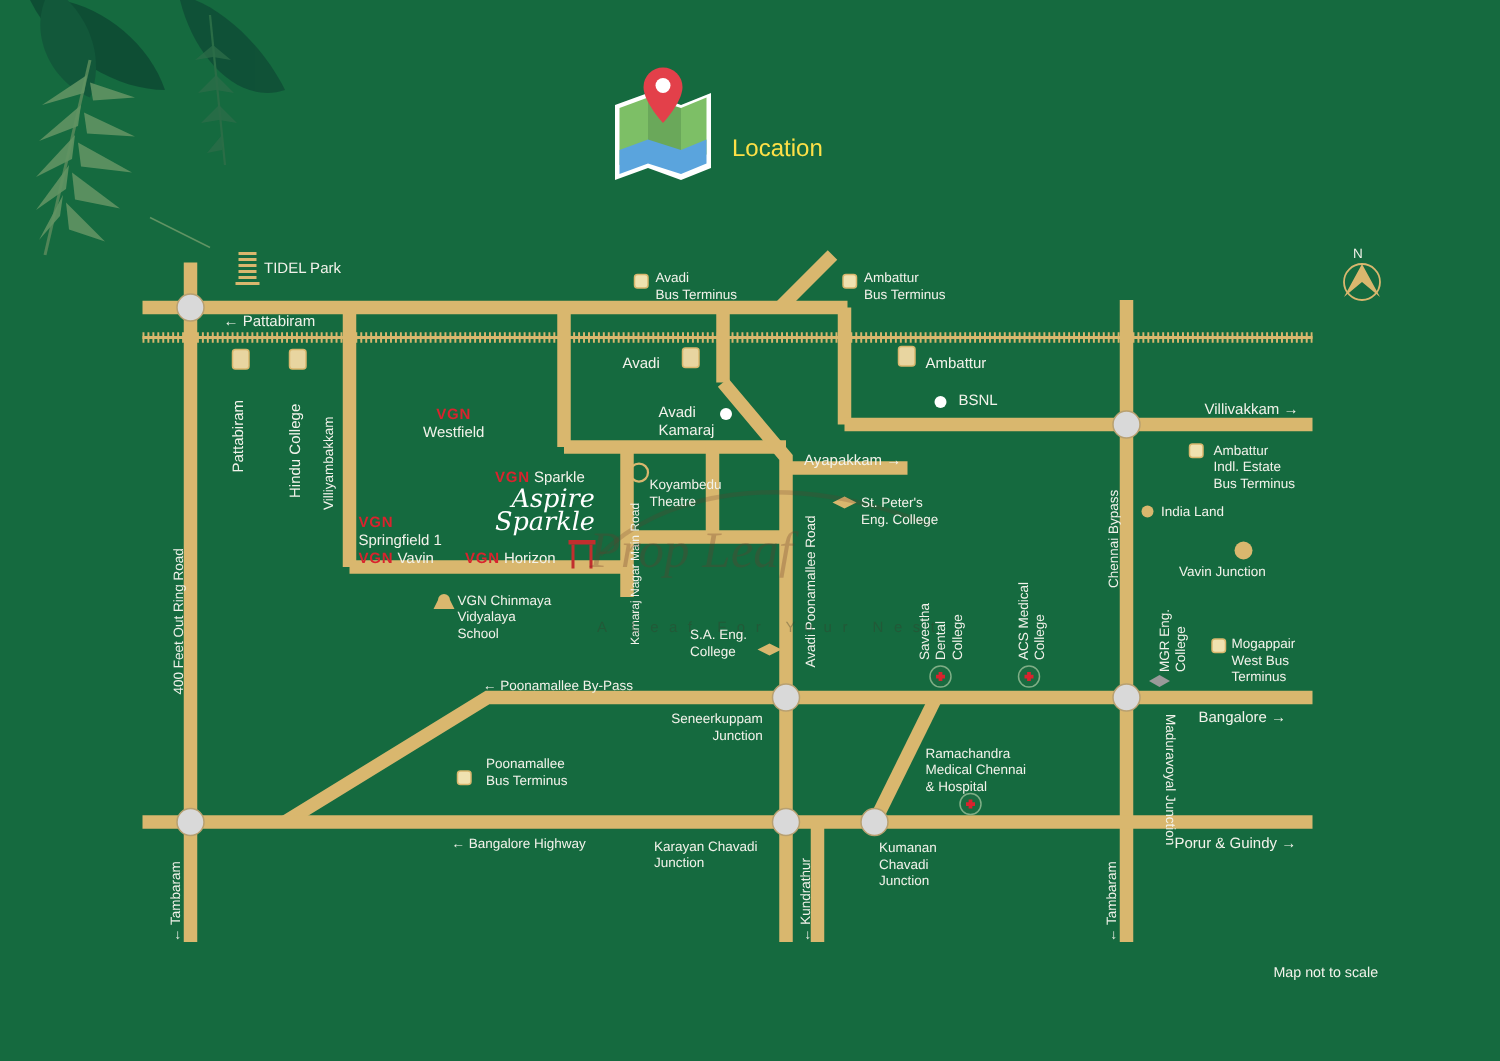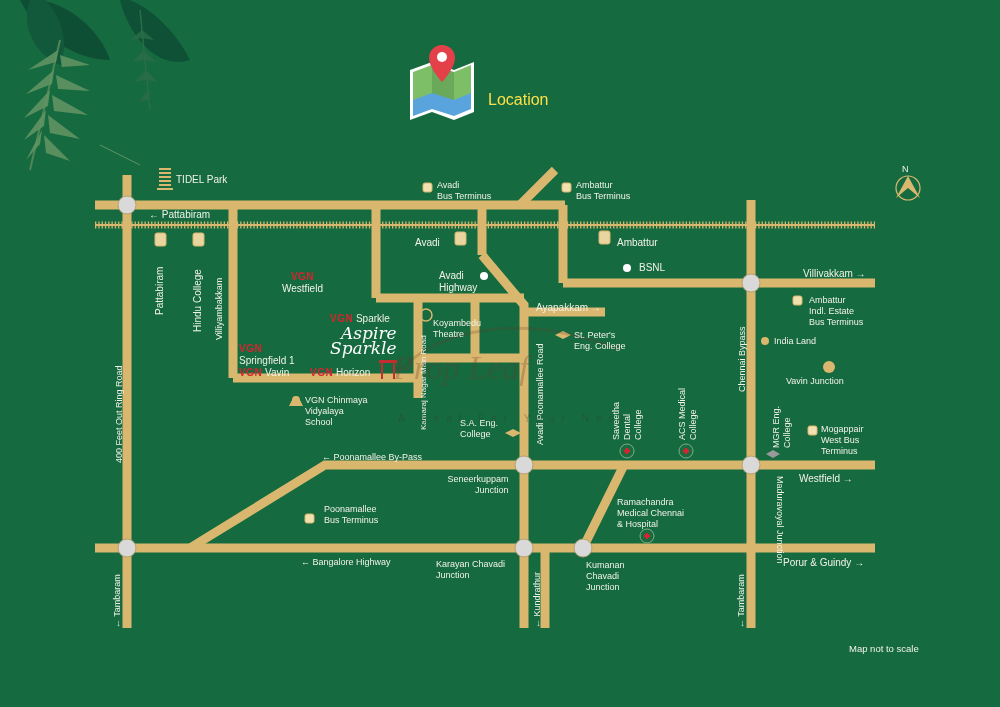--- a/index.html
+++ b/index.html
@@ -170,21 +170,21 @@
 <div class="lbl sm" style="left:437px;top:180px;"><span>Avadi</span><br><span>Bus Terminus</span></div>
 <div class="lbl sm" style="left:576px;top:180px;"><span>Ambattur</span><br><span>Bus Terminus</span></div>
 
 <div class="lbl v" style="left:154px;top:315px;">Pattabiram</div>
 <div class="lbl v" style="left:192px;top:332px;">Hindu College</div>
 <div class="lbl sm v" style="left:214px;top:340px;">Villiyambakkam</div>
 
 <div class="lbl" style="left:415px;top:237px;">Avadi</div>
 <div class="lbl" style="left:617px;top:237px;">Ambattur</div>
 <div class="lbl" style="left:639px;top:262px;">BSNL</div>
-<div class="lbl" style="left:439px;top:270px;"><span>Avadi</span><br><span>Highway</span></div>
+<div class="lbl" style="left:439px;top:270px;"><span>Avadi</span><br><span>Kamaraj</span></div>
 
 <div class="lbl" style="left:803px;top:268px;">Villivakkam →</div>
 <div class="lbl" style="left:536px;top:302px;">Ayapakkam →</div>
 
 <div class="lbl sm" style="left:433px;top:318px;"><span>Koyambedu</span><br><span>Theatre</span></div>
 <div class="lbl sm" style="left:574px;top:330px;"><span>St. Peter's</span><br><span>Eng. College</span></div>
 
 <div class="lbl sm" style="left:809px;top:295px;"><span>Ambattur</span><br><span>Indl. Estate</span><br><span>Bus Terminus</span></div>
 <div class="lbl sm" style="left:774px;top:336px;">India Land</div>
 <div class="lbl sm" style="left:786px;top:376px;">Vavin Junction</div>
@@ -196,21 +196,21 @@
 <div class="lbl sm v" style="left:677px;top:440px;"><span>ACS Medical</span><br><span>College</span></div>
 
 <div class="lbl sm v" style="left:535px;top:445px;">Avadi Poonamallee Road</div>
 <div class="lbl sm v" style="left:418px;top:430px;font-size:8px;">Kamaraj Nagar Main Road</div>
 
 <div class="lbl sm" style="left:460px;top:418px;"><span>S.A. Eng.</span><br><span>College</span></div>
 <div class="lbl sm" style="left:305px;top:395px;"><span>VGN Chinmaya</span><br><span>Vidyalaya</span><br><span>School</span></div>
 
 <div class="lbl sm" style="left:322px;top:452px;">← Poonamallee By-Pass</div>
 <div class="lbl sm" style="left:443px;top:474px;text-align:right;"><span>Seneerkuppam</span><br><span style="padding-left:32px">Junction</span></div>
-<div class="lbl" style="left:799px;top:473px;">Westfield →</div>
+<div class="lbl" style="left:799px;top:473px;">Bangalore →</div>
 <div class="lbl sm vd" style="left:785px;top:476px;">Maduravoyal Junction</div>
 
 <div class="lbl sm" style="left:324px;top:504px;"><span>Poonamallee</span><br><span>Bus Terminus</span></div>
 <div class="lbl sm" style="left:617px;top:497px;"><span>Ramachandra</span><br><span>Medical Chennai</span><br><span>&amp; Hospital</span></div>
 
 <div class="lbl sm" style="left:301px;top:557px;">← Bangalore Highway</div>
 <div class="lbl sm" style="left:436px;top:559px;"><span>Karayan Chavadi</span><br><span>Junction</span></div>
 <div class="lbl sm" style="left:586px;top:560px;"><span>Kumanan</span><br><span>Chavadi</span><br><span>Junction</span></div>
 <div class="lbl" style="left:783px;top:557px;">Porur &amp; Guindy →</div>
 

